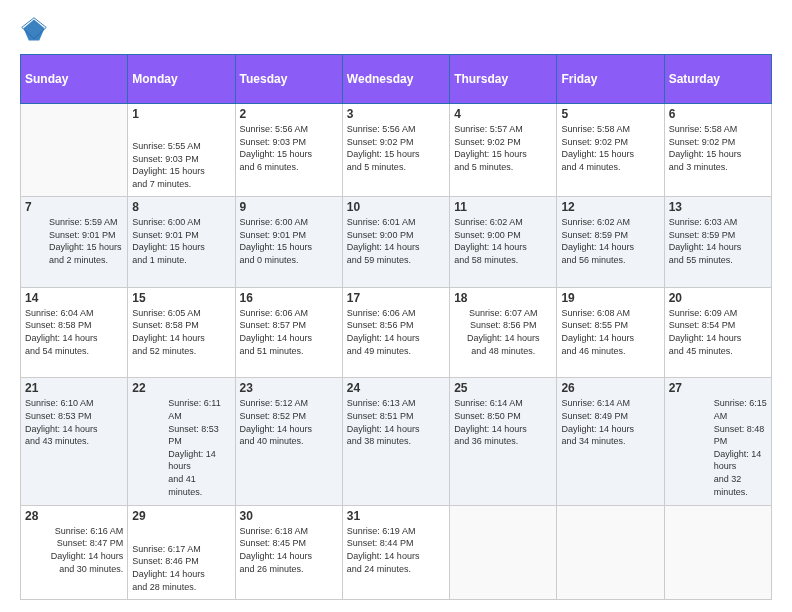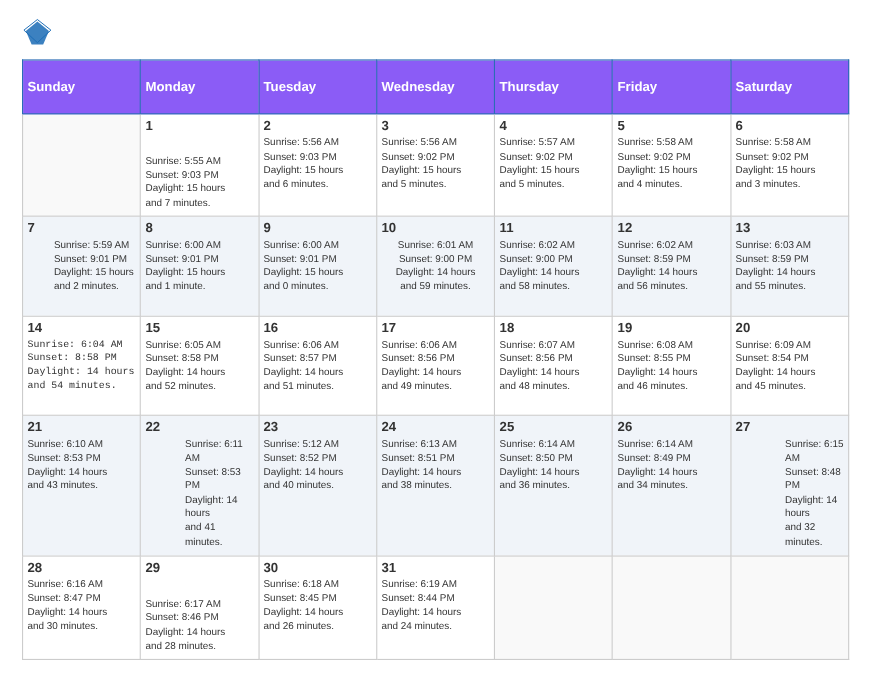--- a/index.html
+++ b/index.html
@@ -196,21 +196,21 @@
           </td>
           <td>
             <span class="day-number">9</span>
             <div class="day-info" style="white-space: pre-line;">Sunrise: 6:00 AM
 Sunset: 9:01 PM
 Daylight: 15 hours
 and 0 minutes.</div>
           </td>
           <td>
             <span class="day-number">10</span>
-            <div class="day-info" style="white-space: pre-line; text-align: center;">Sunrise: 6:01 AM
+            <div class="day-info" style="white-space: pre-line;">Sunrise: 6:01 AM
 Sunset: 9:00 PM
 Daylight: 14 hours
 and 59 minutes.</div>
           </td>
           <td>
             <span class="day-number">11</span>
             <div class="day-info" style="white-space: pre-line;">Sunrise: 6:02 AM
 Sunset: 9:00 PM
 Daylight: 14 hours
 and 58 minutes.</div>
@@ -226,21 +226,21 @@
             <span class="day-number">13</span>
             <div class="day-info" style="white-space: pre-line;">Sunrise: 6:03 AM
 Sunset: 8:59 PM
 Daylight: 14 hours
 and 55 minutes.</div>
           </td>
         </tr>
         <tr>
           <td>
             <span class="day-number">14</span>
-            <div class="day-info" style="white-space: pre-line; font-family: Liberation Mono, monospace;">Sunrise: 6:04 AM
+            <div class="day-info" style="white-space: pre-line;">Sunrise: 6:04 AM
 Sunset: 8:58 PM
 Daylight: 14 hours
 and 54 minutes.</div>
           </td>
           <td>
             <span class="day-number">15</span>
             <div class="day-info" style="white-space: pre-line;">Sunrise: 6:05 AM
 Sunset: 8:58 PM
 Daylight: 14 hours
 and 52 minutes.</div>
@@ -254,21 +254,21 @@
           </td>
           <td>
             <span class="day-number">17</span>
             <div class="day-info" style="white-space: pre-line;">Sunrise: 6:06 AM
 Sunset: 8:56 PM
 Daylight: 14 hours
 and 49 minutes.</div>
           </td>
           <td>
             <span class="day-number">18</span>
-            <div class="day-info" style="white-space: pre-line;">Sunrise: 6:07 AM
+            <div class="day-info" style="white-space: pre-line; text-align: center;">Sunrise: 6:07 AM
 Sunset: 8:56 PM
 Daylight: 14 hours
 and 48 minutes.</div>
           </td>
           <td>
             <span class="day-number">19</span>
             <div class="day-info" style="white-space: pre-line;">Sunrise: 6:08 AM
 Sunset: 8:55 PM
 Daylight: 14 hours
 and 46 minutes.</div>
@@ -328,21 +328,21 @@
             <span class="day-number">27</span>
             <div class="day-info" style="white-space: pre-line; margin-left: 45px;">Sunrise: 6:15 AM
 Sunset: 8:48 PM
 Daylight: 14 hours
 and 32 minutes.</div>
           </td>
         </tr>
         <tr>
           <td>
             <span class="day-number">28</span>
-            <div class="day-info" style="white-space: pre-line;">Sunrise: 6:16 AM
+            <div class="day-info" style="white-space: pre-line; text-align: right;">Sunrise: 6:16 AM
 Sunset: 8:47 PM
 Daylight: 14 hours
 and 30 minutes.</div>
           </td>
           <td>
             <span class="day-number">29</span>
             <div class="day-info" style="white-space: pre-line; margin-top: 20px;">Sunrise: 6:17 AM
 Sunset: 8:46 PM
 Daylight: 14 hours
 and 28 minutes.</div>

